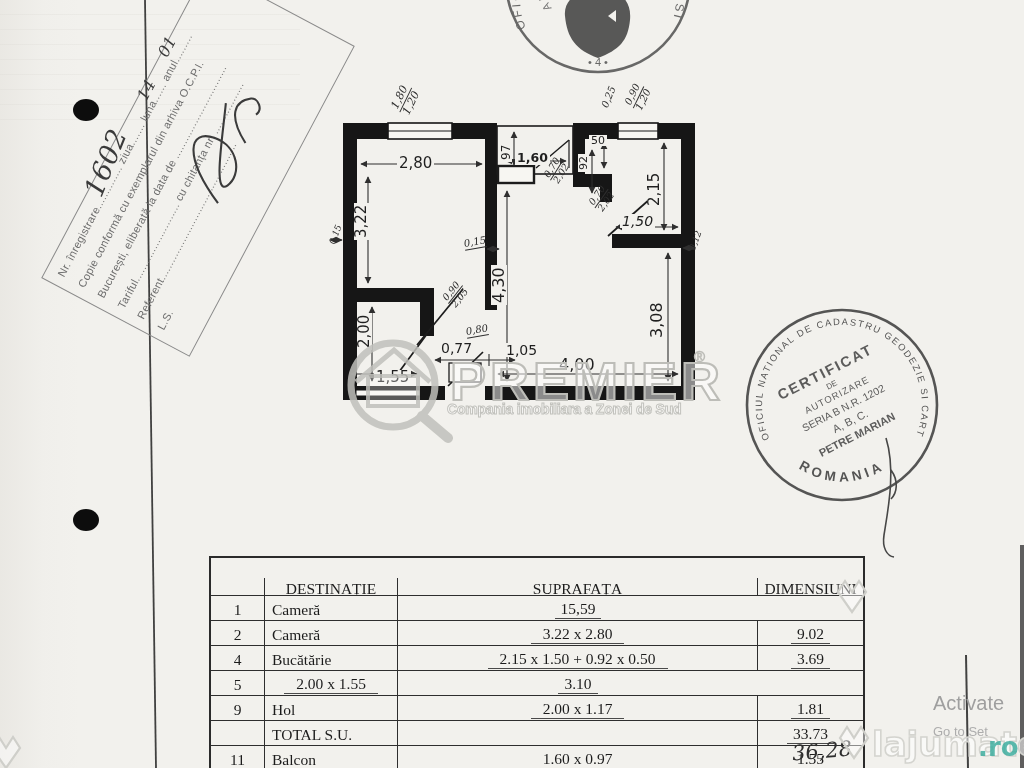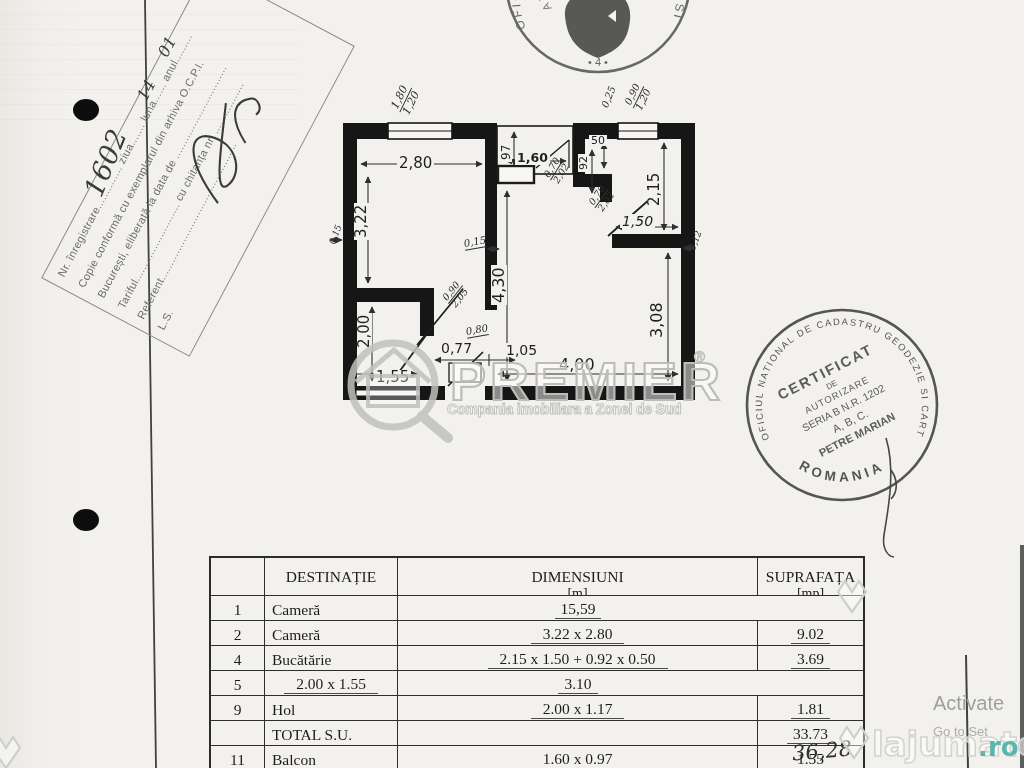--- a/index.html
+++ b/index.html
@@ -30,21 +30,21 @@
   .tbl{left:209px;top:556px;width:652px;border:2.4px solid #2b2b2b;
        font-family:"Liberation Serif",serif;color:#1c1c1c;background:transparent;}
   .tr{display:grid;grid-template-columns:54px 133px 360px 1fr;
       border-bottom:1.7px solid #2e2e2e;height:24px;}
   .tr.hdr{height:37px;border-bottom:1.9px solid #2e2e2e;}
   .td{border-right:1.7px solid #2e2e2e;display:flex;align-items:flex-end;
       justify-content:center;font-size:15.5px;padding-bottom:1px;overflow:hidden;}
   .td:last-child{border-right:none;}
   .td.dest{justify-content:flex-start;padding-left:7px;}
   .hcell{flex-direction:column;align-items:center;justify-content:flex-start;
-         padding-top:10px;line-height:1.15;}
+         padding-top:2px;line-height:1.15;margin-top:20px;}
   .hunit{font-size:14px;}
   .u{border-bottom:1.4px solid #4a4a4a;line-height:1.08;padding:0 12px;}
   .u.short{padding:0 6px;}
   
   .activate1{left:933px;top:692px;font-size:20px;color:#9f9f9f;white-space:nowrap;}
   .activate2{left:933px;top:724px;font-size:13px;color:#adadad;white-space:nowrap;}
 </style>
 </head>
 <body>
 
@@ -242,26 +242,26 @@
   <text x="447" y="414" font-family="Liberation Sans, sans-serif" font-size="14" font-weight="bold" letter-spacing="-0.2" stroke="#c2c2bd" stroke-width="1" fill="rgba(255,255,255,0.6)">Compania imobiliara a Zonei de Sud</text>
 </svg>
 
 <div class="abs tbl" style="z-index:4;">
   <div class="tr hdr">
     <div class="td hcell"></div>
     <div class="td hcell">
       <span>DESTINAȚIE</span>
     </div>
     <div class="td hcell">
+      <span>SUPRAFAȚA</span>
+      <span class="hunit">[mp]</span>
+    </div>
+    <div class="td hcell">
       <span>DIMENSIUNI</span>
       <span class="hunit">[m]</span>
-    </div>
-    <div class="td hcell">
-      <span>SUPRAFAȚA</span>
-      <span class="hunit">[mp]</span>
     </div>
   </div>
 
   <div class="tr">
     <div class="td">1</div>
     <div class="td dest">Cameră</div>
     <div class="td">
         <span class="u short">15,59</span>
       </div>
   </div>

